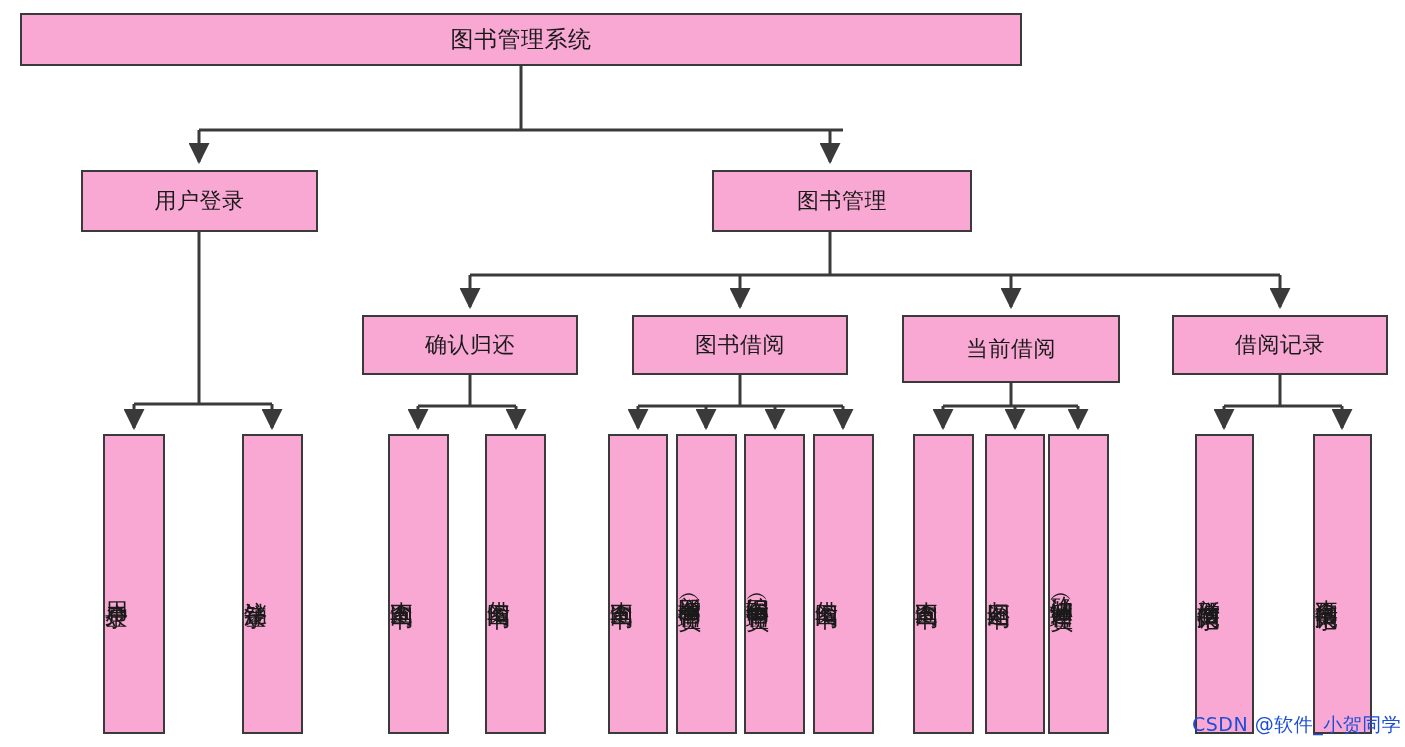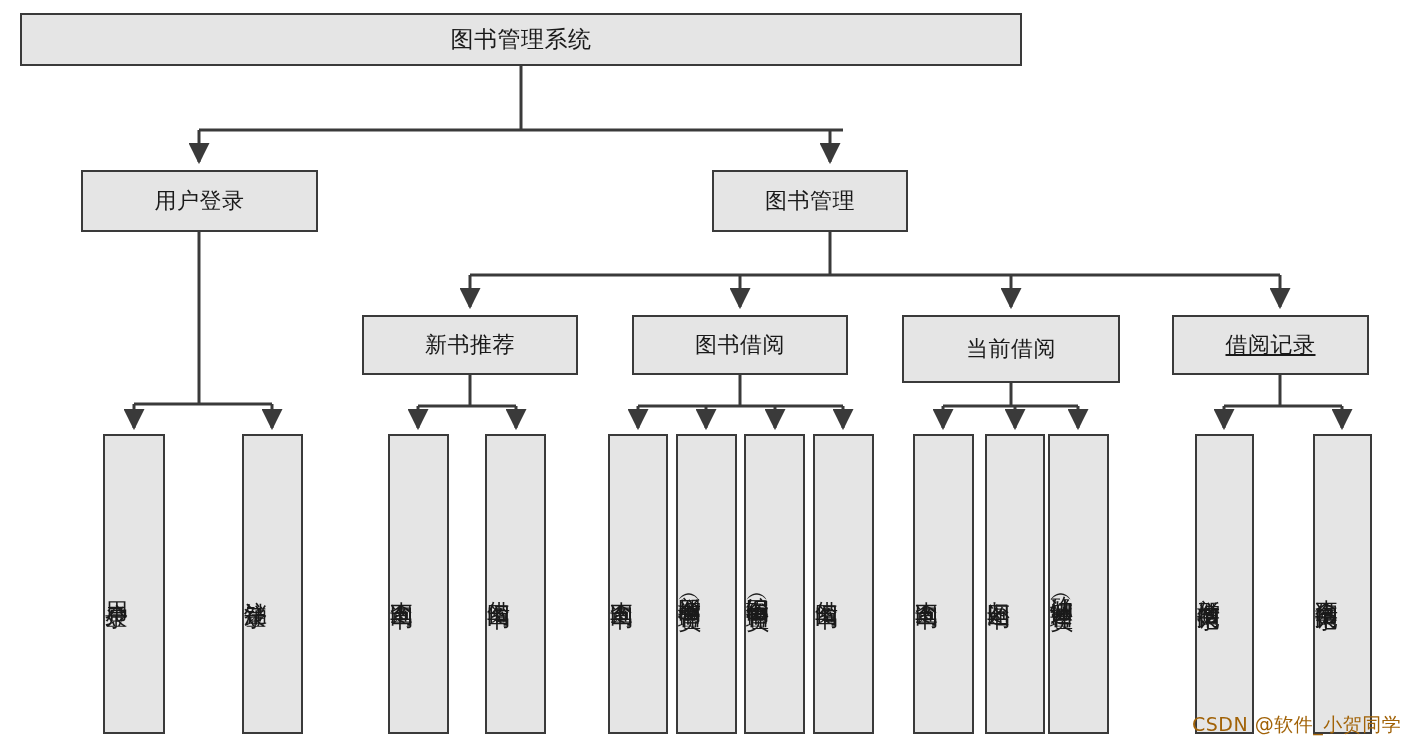--- a/index.html
+++ b/index.html
@@ -22,21 +22,21 @@
     position: absolute;
     left: 0;
     top: 0;
     width: 1405px;
     height: 747px;
     pointer-events: none;
   }
   .node {
     position: absolute;
     box-sizing: border-box;
-    background: #e5e5e5;
+    background: #f9a8d4;
     border: 2px solid #3a3a3a;
     display: flex;
     align-items: center;
     justify-content: center;
     color: #1a1a1a;
     z-index: 2;
   }
   .node .lbl {
     display: block;
     line-height: 1.16;
@@ -60,21 +60,21 @@
     writing-mode: vertical-rl;
     text-orientation: upright;
     font-size: 23px;
     line-height: 1.0;
     letter-spacing: 2px;
     white-space: nowrap;
   }
   .watermark {
     position: absolute;
     font-size: 19px;
-    color: #a16207;
+    color: #1d4ed8;
     white-space: nowrap;
     z-index: 3;
     letter-spacing: 0.5px;
   }
 </style>
 </head>
 <body>
 
 <div id="canvas">
 
@@ -128,34 +128,34 @@
     </g>
   </svg>
 
   <div class="node horiz root" style="left:20px;top:13px;width:1002px;height:53px;">
     <span class="lbl">图书管理系统</span>
   </div>
 
   <div class="node horiz" style="left:81px;top:170px;width:237px;height:62px;">
     <span class="lbl">用户登录</span>
   </div>
-  <div class="node horiz" style="left:712px;top:170px;width:196px;height:62px;">
+  <div class="node horiz" style="left:712px;top:170px;width:260px;height:62px;">
     <span class="lbl">图书管理</span>
   </div>
 
   <div class="node horiz" style="left:362px;top:315px;width:216px;height:60px;">
-    <span class="lbl">新书推荐</span>
+    <span class="lbl">确认归还</span>
   </div>
   <div class="node horiz" style="left:632px;top:315px;width:216px;height:60px;align-items:center;">
     <span class="lbl">图书借阅</span>
   </div>
   <div class="node horiz" style="left:902px;top:315px;width:218px;height:68px;">
     <span class="lbl">当前借阅</span>
   </div>
-  <div class="node horiz" style="left:1172px;top:315px;width:197px;height:60px;text-decoration:underline;">
+  <div class="node horiz" style="left:1172px;top:315px;width:216px;height:60px;">
     <span class="lbl">借阅记录</span>
   </div>
 
   <div class="node vert" style="left:103px;top:434px;width:62px;height:300px;">
     <span class="lbl">用户登录</span>
   </div>
   <div class="node vert" style="left:242px;top:434px;width:61px;height:300px;">
     <span class="lbl">注销登录</span>
   </div>
   <div class="node vert" style="left:388px;top:434px;width:61px;height:300px;">

